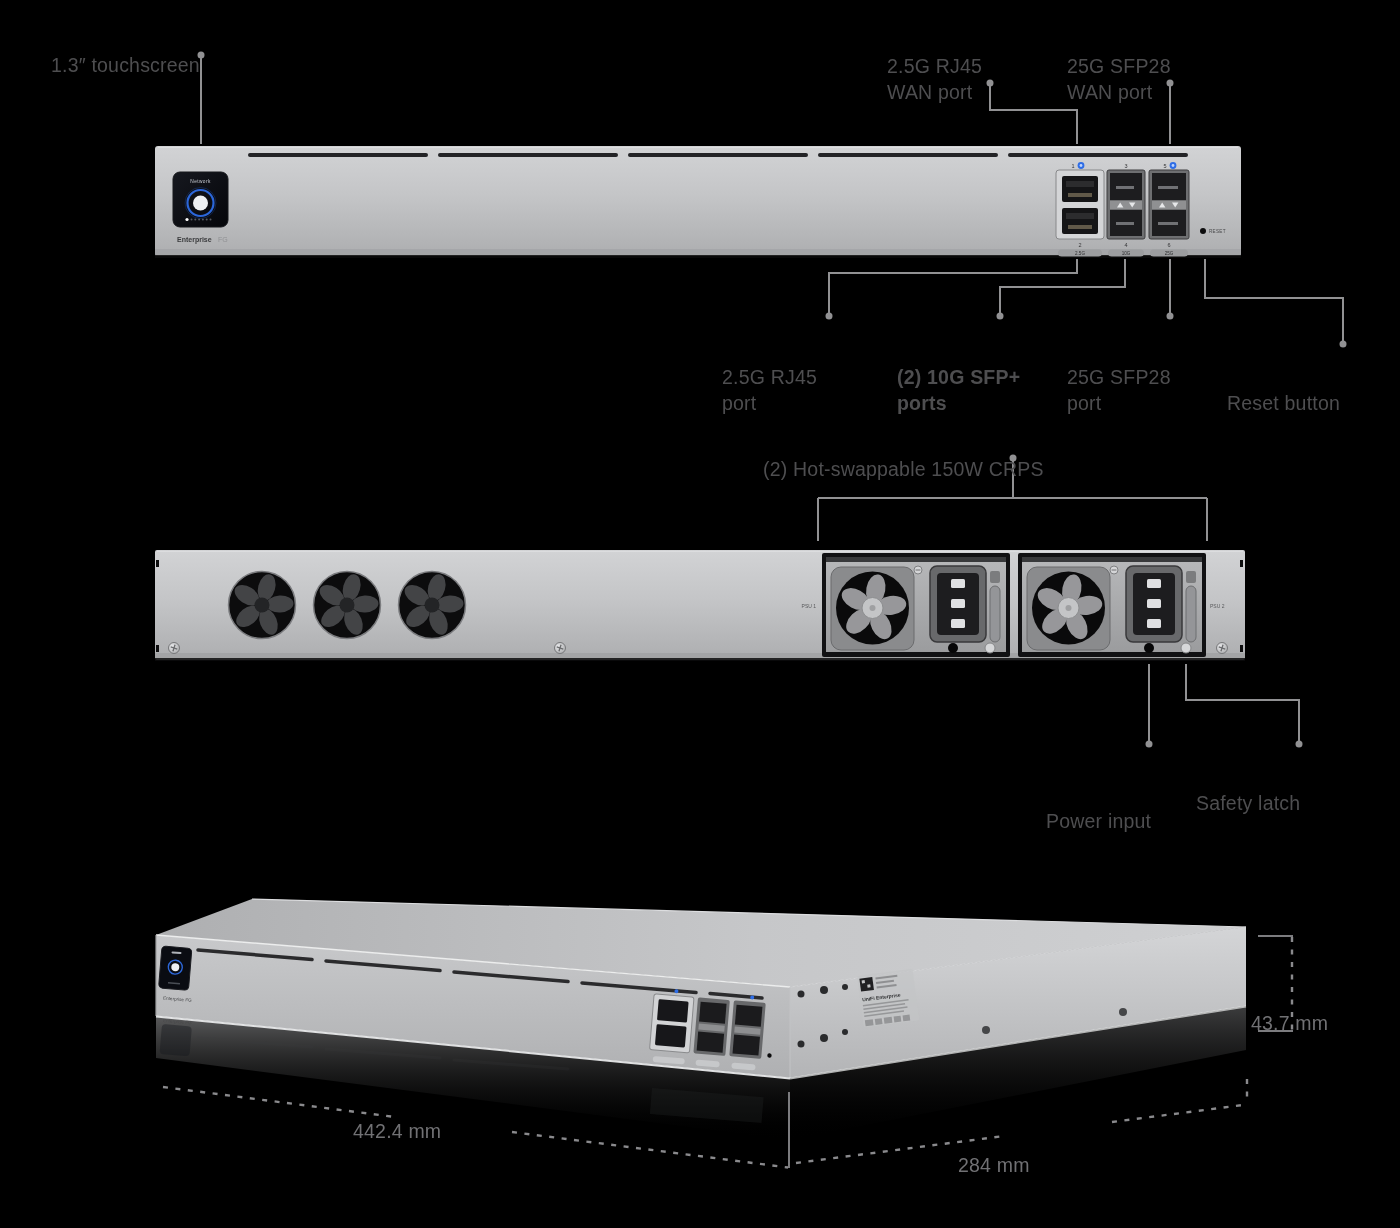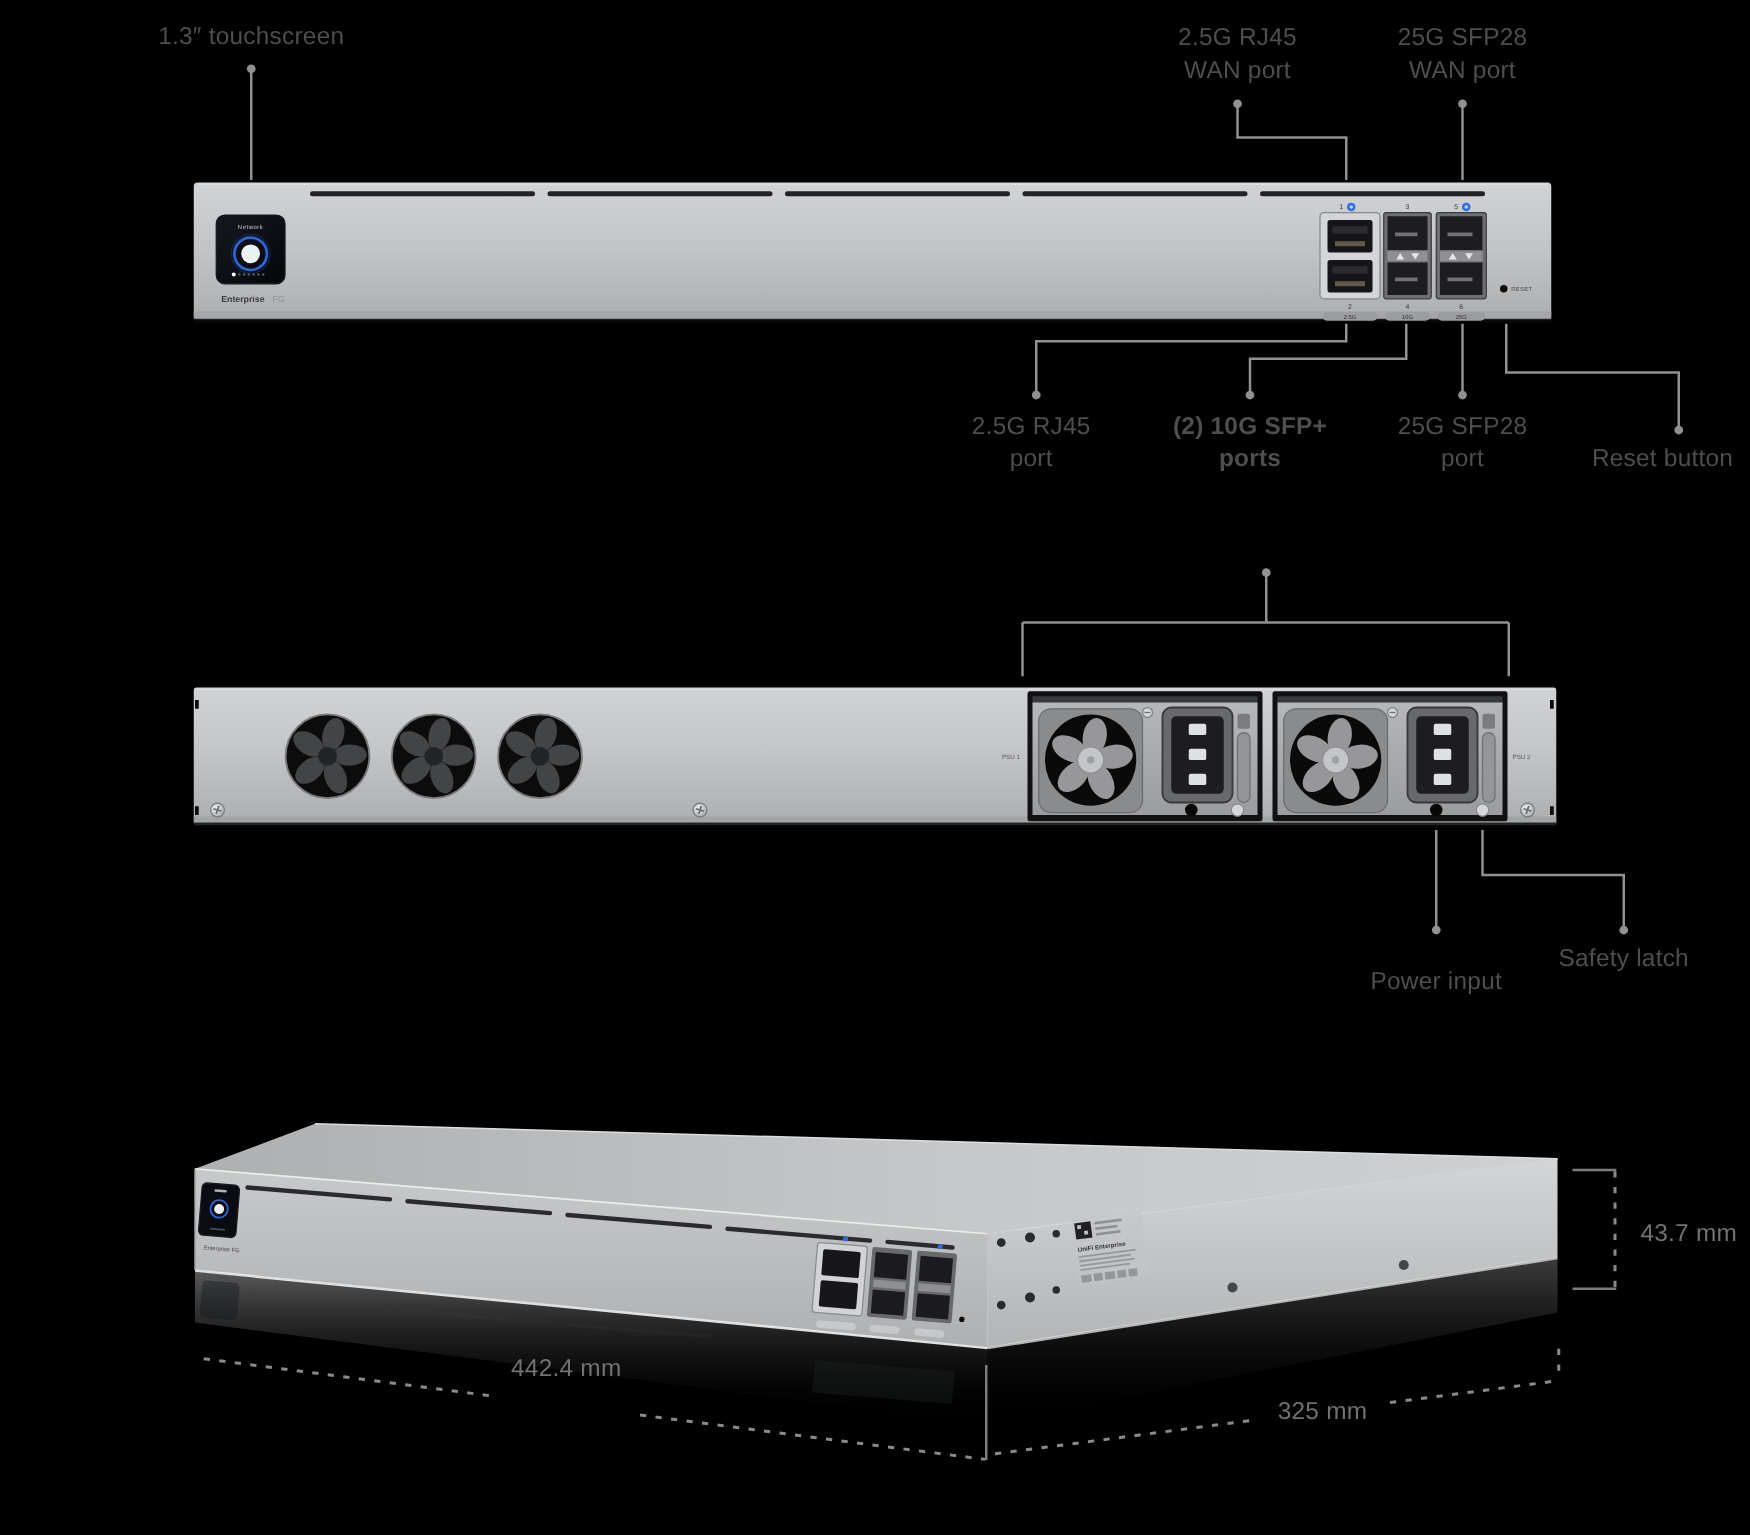--- a/index.html
+++ b/index.html
@@ -8,23 +8,23 @@
     background:#000;
     position:relative;
     overflow:hidden;
     font-family:"Liberation Sans", sans-serif;
   }
   .stage{position:absolute;inset:0;}
   .label{
     position:absolute;
     font:400 19.5px/26px "Liberation Sans", sans-serif;
     color:#4e4e50;
-    text-align:center;
     white-space:pre-line;
     letter-spacing:.2px;
+    margin-top:36px;
   }
   .dim{color:#717174;}
   svg text{font-family:"Liberation Sans", sans-serif;}
 </style>
 </head>
 <body>
 
 <div class="stage">
 
 <svg width="1400" height="1228" viewBox="0 0 1400 1228">
@@ -397,20 +397,21 @@
 <div class="label" style="left:1067px;top:17px;width:206px;">25G SFP28
 WAN port</div>
 <div class="label" style="left:722px;top:328px;width:206px;">2.5G RJ45
 port</div>
 <div class="label" style="left:897px;top:328px;width:206px;font-weight:bold;">(2) 10G SFP+
 ports</div>
 <div class="label" style="left:1067px;top:328px;width:206px;">25G SFP28
 port</div>
 <div class="label" style="left:1227px;top:354px;width:206px;">Reset button</div>
 
+<div class="label" style="left:763px;top:420px;width:500px;">(2) Hot-swappable 150W CRPS</div>
 <div class="label" style="left:1046px;top:772px;width:206px;">Power input</div>
 <div class="label" style="left:1196px;top:754px;width:206px;">Safety latch</div>
 
 <div class="label dim" style="left:353px;top:1082px;width:200px;">442.4 mm</div>
-<div class="label dim" style="left:958px;top:1116px;width:200px;">325 mm</div>
+<div class="label dim" style="left:958px;top:1116px;width:200px;">284 mm</div>
 <div class="label dim" style="left:1251px;top:974px;width:200px;">43.7 mm</div>
 
 </div>
 
 </body></html>

